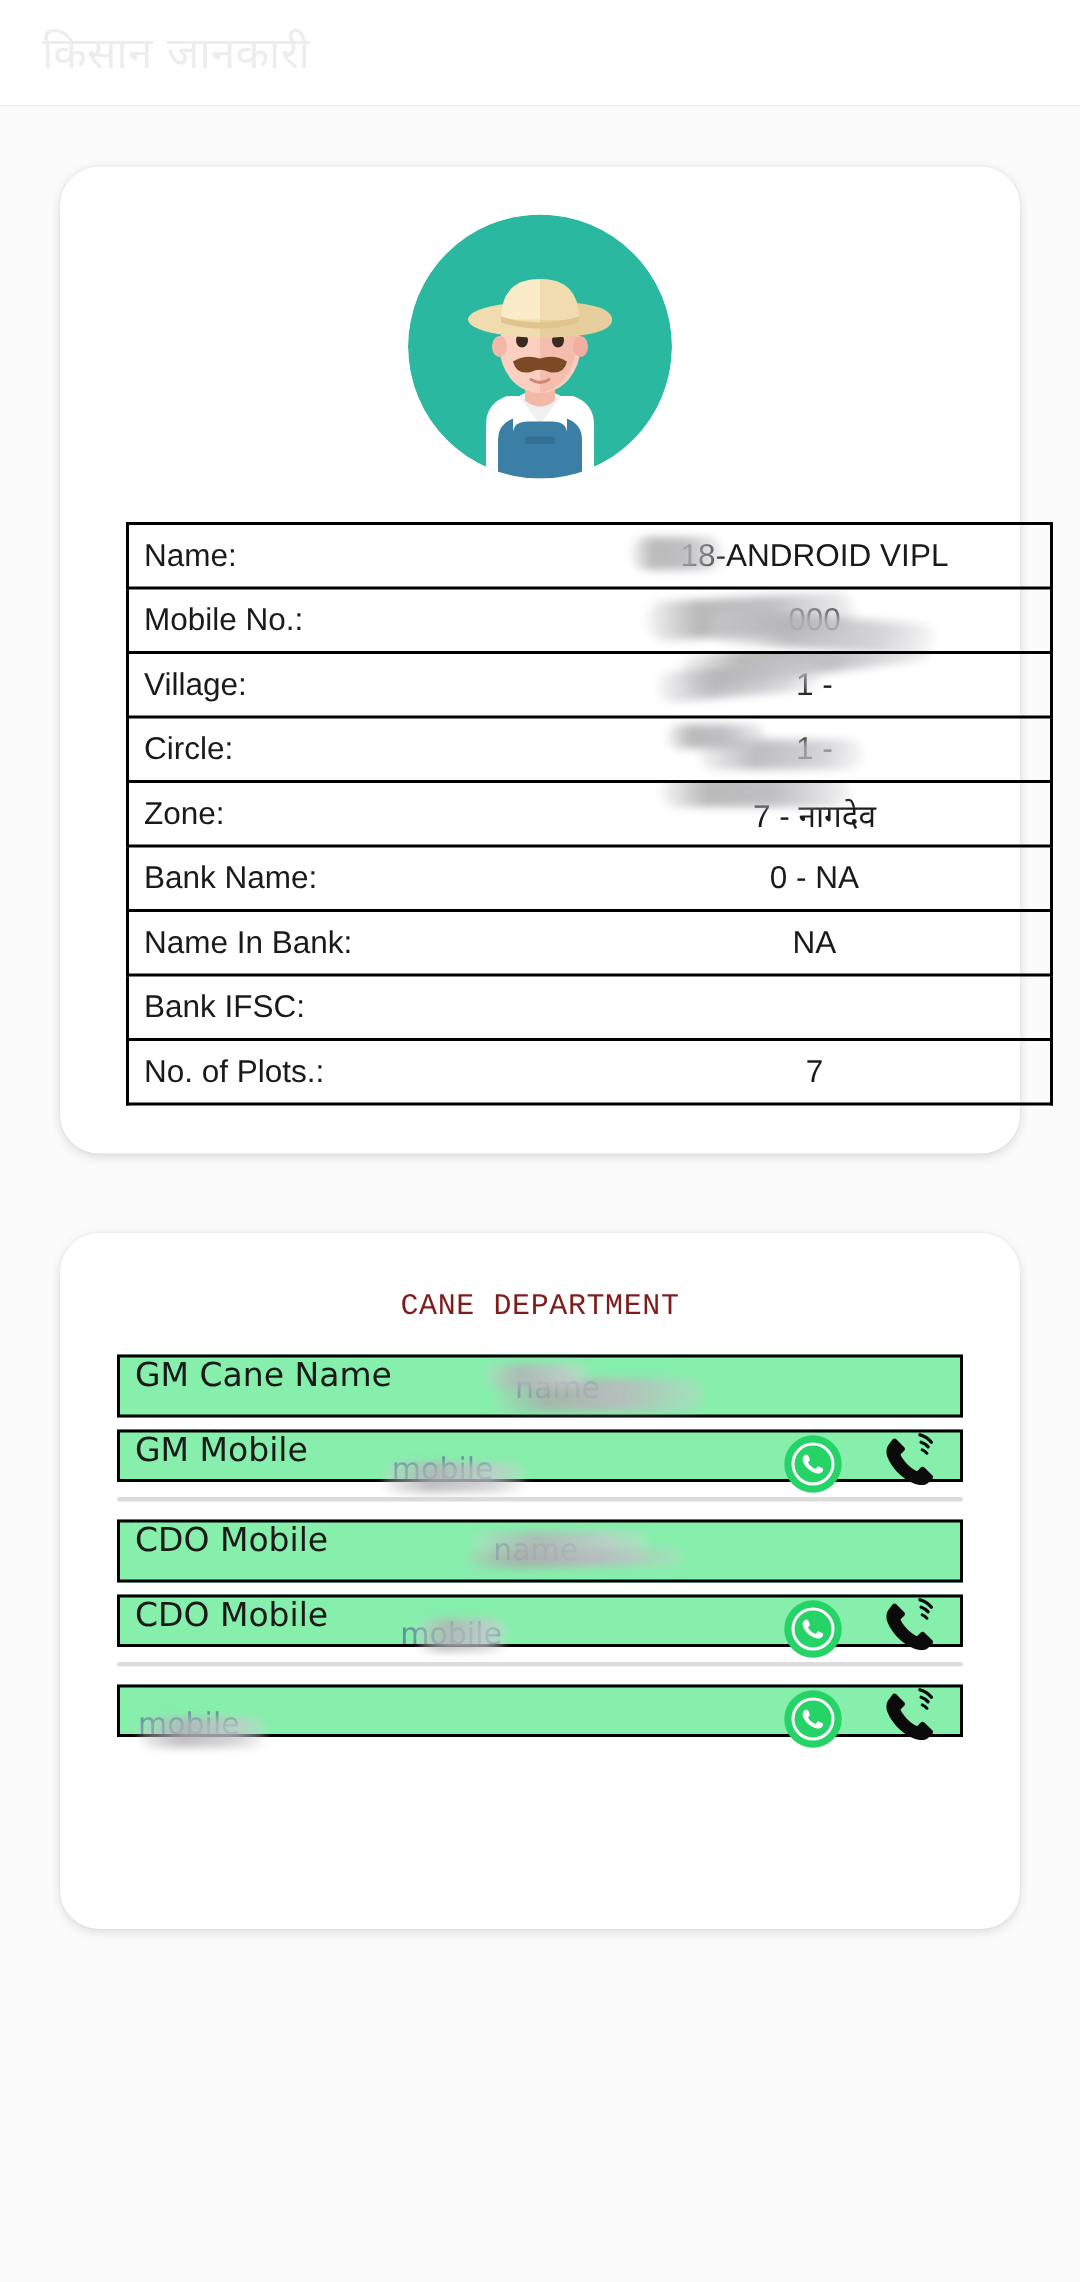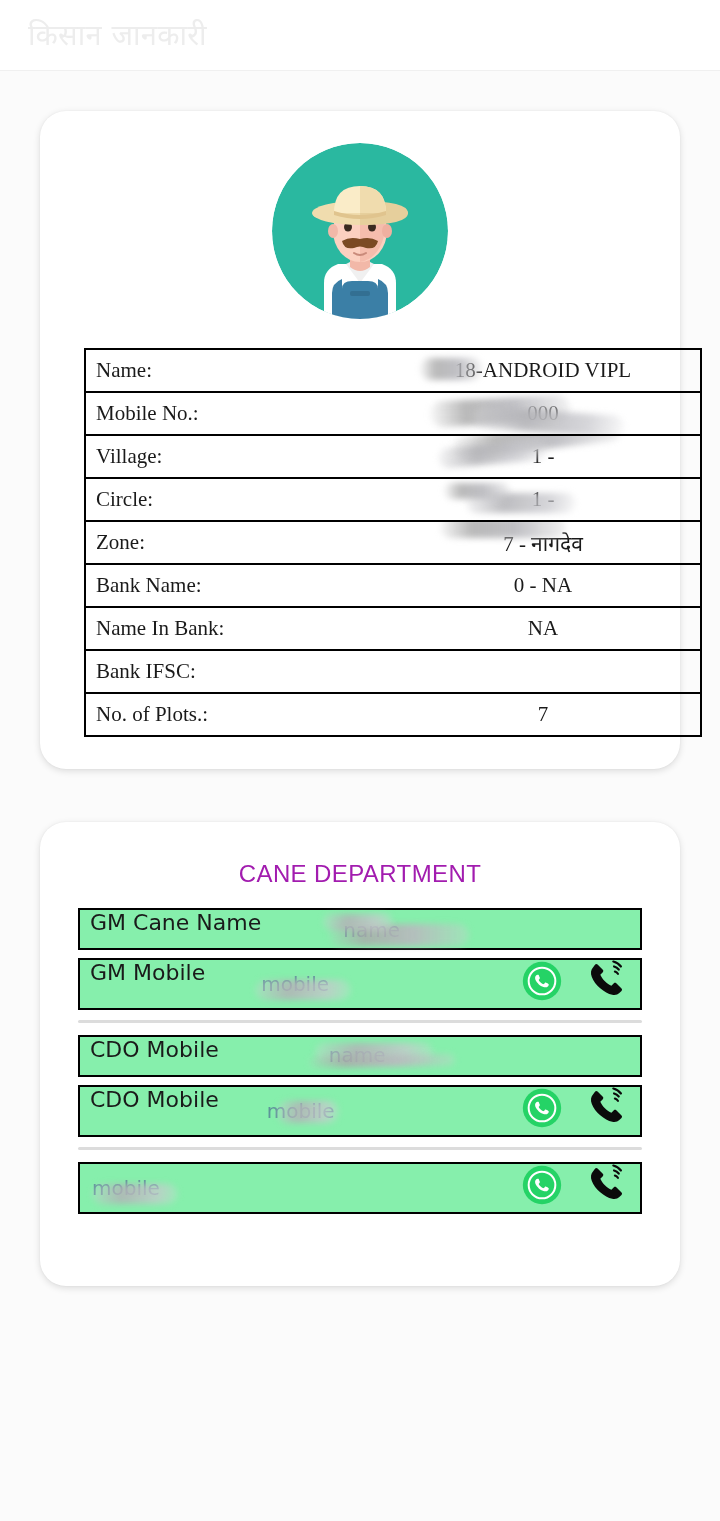--- a/index.html
+++ b/index.html
@@ -83,21 +83,21 @@
   .info-table tr {
     height: 41px;
   }
   .info-table td {
     border: 2px solid #000000;
     padding: 0 8px;
     font-size: 21px;
     color: #1a1a1a;
     height: 41px;
     vertical-align: middle;
-    font-family: Liberation Serif, serif;
+    font-family: Liberation Sans, sans-serif;
     overflow: hidden;
     white-space: nowrap;
   }
   .info-table td.lbl {
     border-right: none;
     width: 310px;
     padding-left: 10px;
   }
   .info-table td.val {
     border-left: none;
@@ -115,42 +115,42 @@
     filter: blur(3px);
     pointer-events: none;
   }
   .redact.b2 {
     background: linear-gradient(100deg, rgba(225,225,228,0.25), rgba(178,178,182,0.85) 35%, rgba(200,200,205,0.75) 75%, rgba(230,230,232,0.2));
   }
 
   
   .dept-title {
     text-align: center;
-    font-size: 24px;
-    color: #a21caf;
-    font-family: Liberation Sans, sans-serif;
+    font-size: 20px;
+    color: #7f1d1d;
+    font-family: Liberation Mono, monospace;
     padding-top: 38px;
     letter-spacing: 0.4px;
   }
   .dept-rows {
     margin: 20px 38px 0 38px;
     width: 564px;
   }
   .dept-row {
     border: 2px solid #000000;
     height: 42px;
     display: flex;
     align-items: flex-start;
     margin-bottom: 8px;
     position: relative;
     box-sizing: border-box;
     background: #86efac;
   }
   .dept-row.tall {
-    height: 52px;
+    height: 35px;
   }
   .dept-label {
     font-size: 22px;
     color: #1a1a1a;
     font-family: "DejaVu Sans", sans-serif;
     padding-left: 10px;
     white-space: nowrap;
   }
   .dept-value {
     flex: 1;

